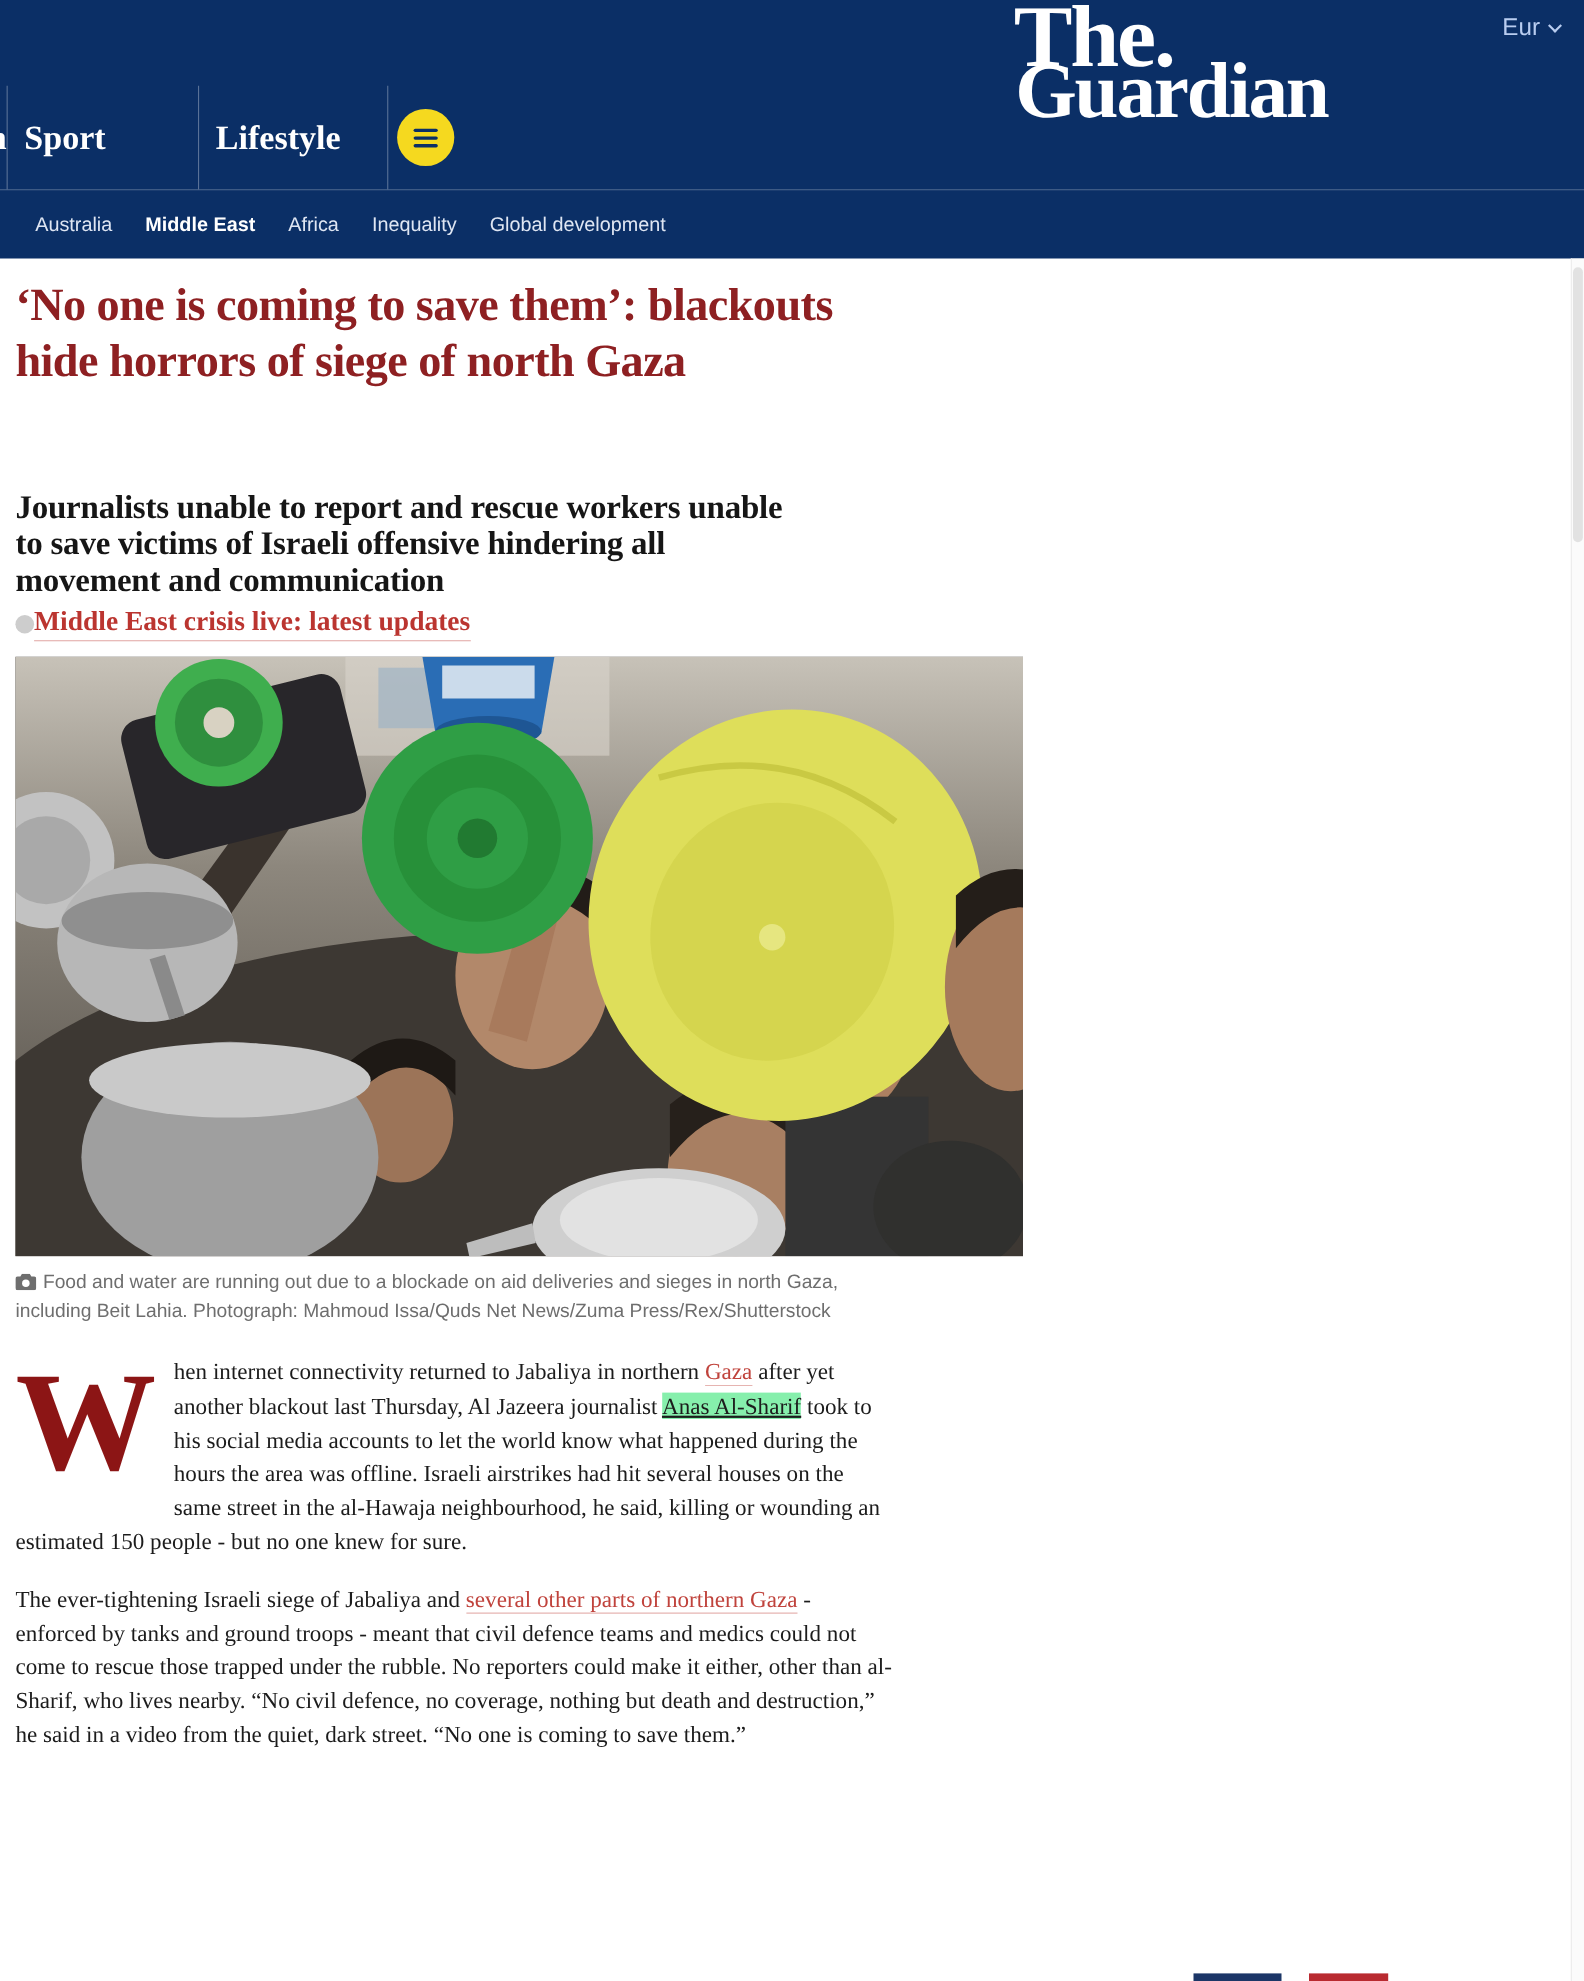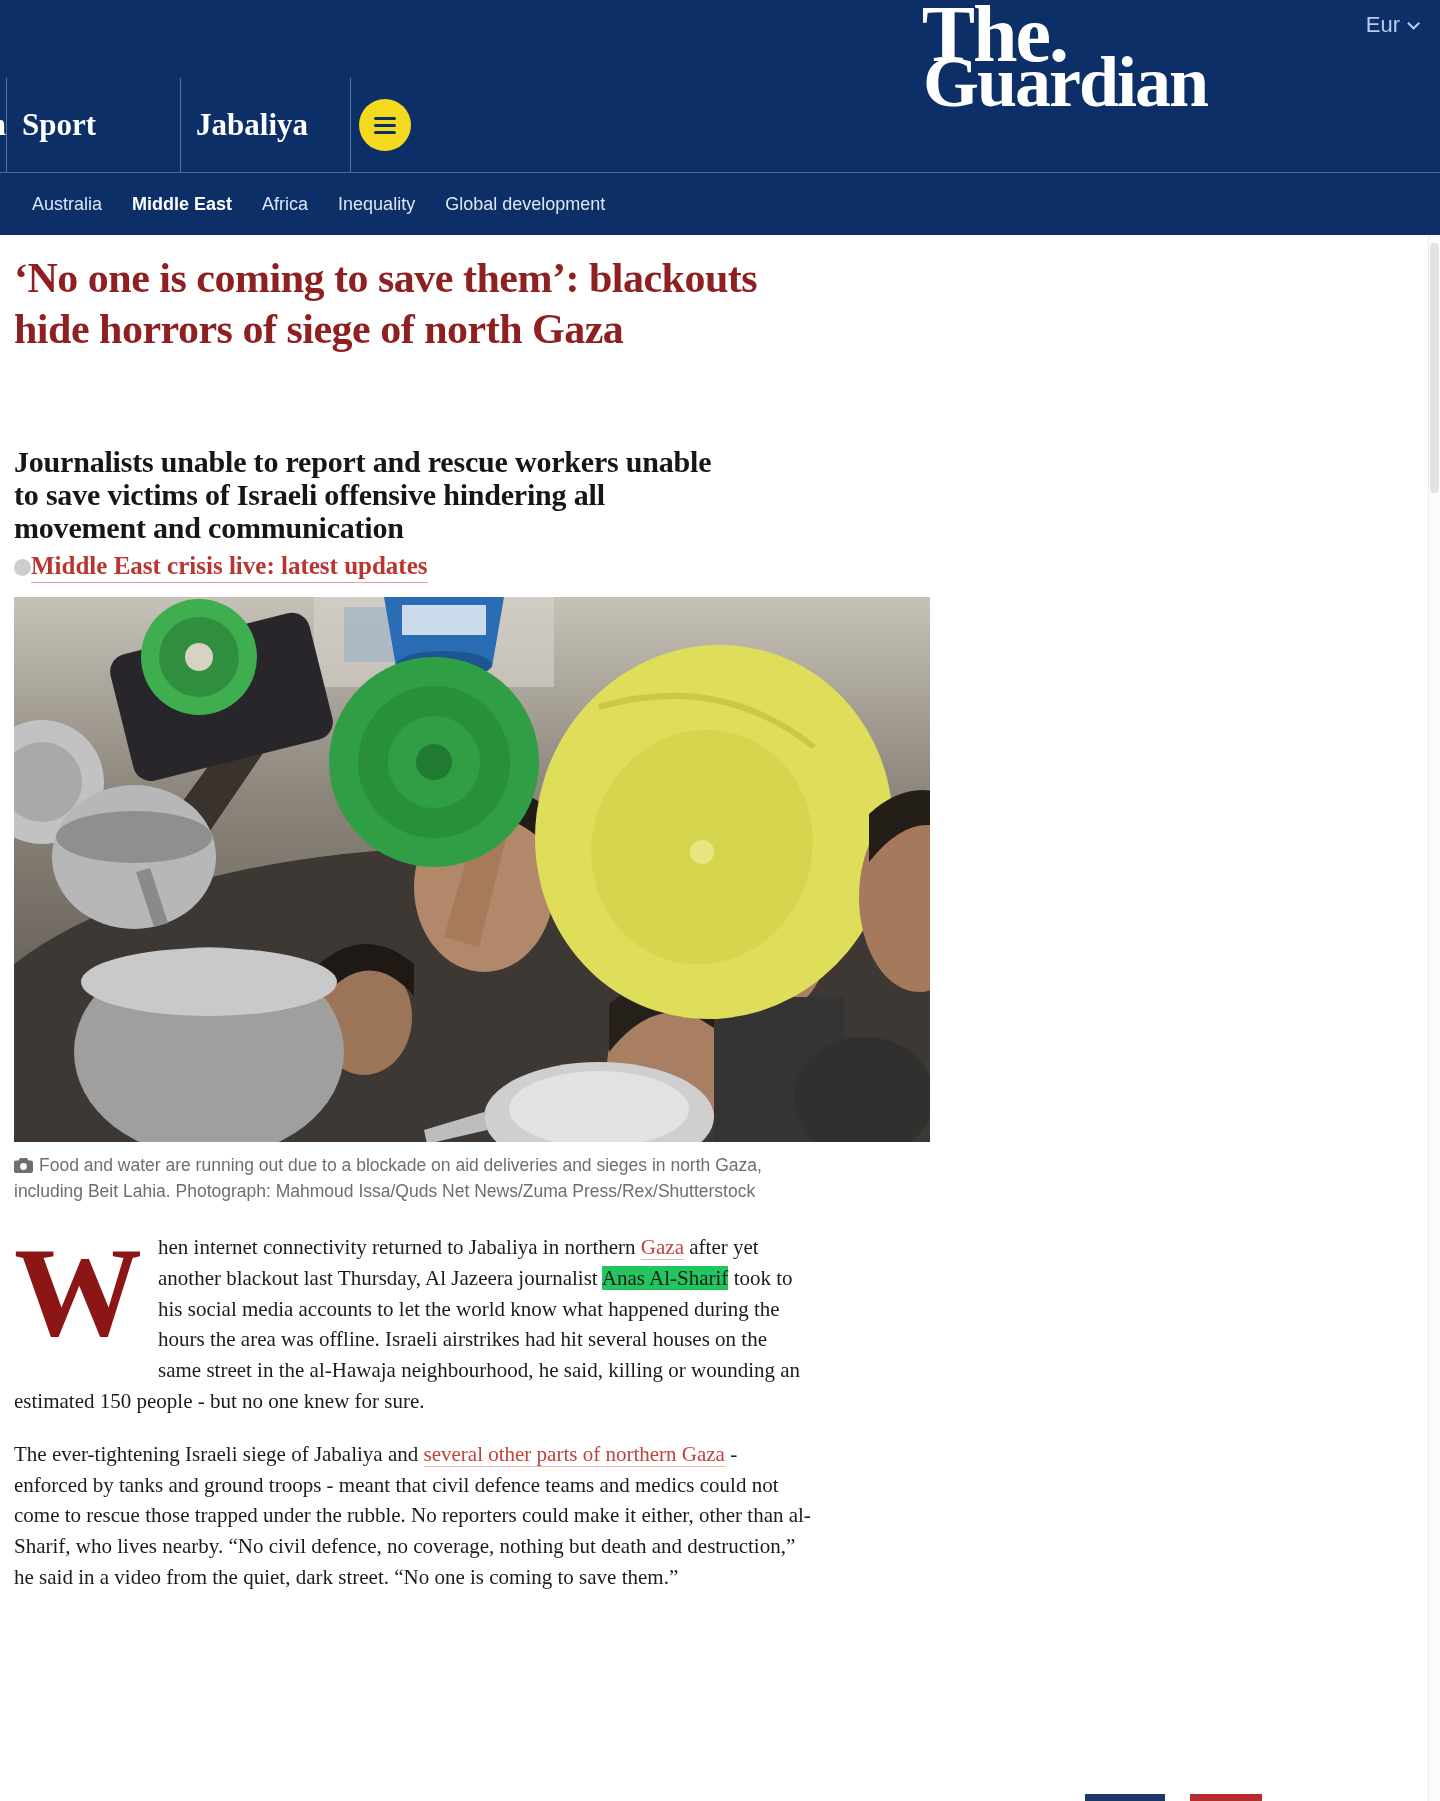--- a/index.html
+++ b/index.html
@@ -80,21 +80,21 @@
   }
   .cam-icon { vertical-align:-2px; margin-right:6px; }
   .body-copy { margin-top:28px; width:800px; color:#1c1c1c; font-size:21px; line-height:30.8px; }
   .body-copy p + p { margin-top:22px; }
   .dropcap {
     float:left; color:#8c1515; font-weight:bold;
     font-size:128px; line-height:104px; height:118px;
     margin:8px 16px 0 0;
   }
   .seg-link { color:#c0433c; border-bottom:1px solid rgba(192,67,60,0.4); cursor:pointer; }
-  .seg-highlight { background:#22c55e; }
+  .seg-highlight { background:#86efac;text-decoration:underline; }
   
   .scroll-track {
     position:absolute; top:235px; right:0; width:12px; height:1566px;
     background:#fbfbfb; border-left:1px solid #ececec;
   }
   .scroll-thumb {
     position:absolute; top:8px; right:1px; width:9px; height:250px;
     background:#e2e2e2; border-radius:5px;
   }
   .sliver { position:absolute; height:7px; bottom:0; }
@@ -109,21 +109,21 @@
     <span>Eur</span>
     <span class="chev"></span>
   </div>
   <div class="brand">
     <div class="brand-line1">The.</div>
     <div class="brand-line2">Guardian</div>
   </div>
   <nav class="primary-nav">
     <span class="nav-frag">n</span>
     <a class="nav-item">Sport</a>
-    <a class="nav-item last">Jabaliya</a>
+    <a class="nav-item last">Lifestyle</a>
     <span class="nav-end-divider"></span>
     <button class="hamburger">
       <span class="bar"></span>
       <span class="bar"></span>
       <span class="bar"></span>
     </button>
   </nav>
   <div class="subnav">
     <span>Australia</span>
     <span class="active">Middle East</span>

